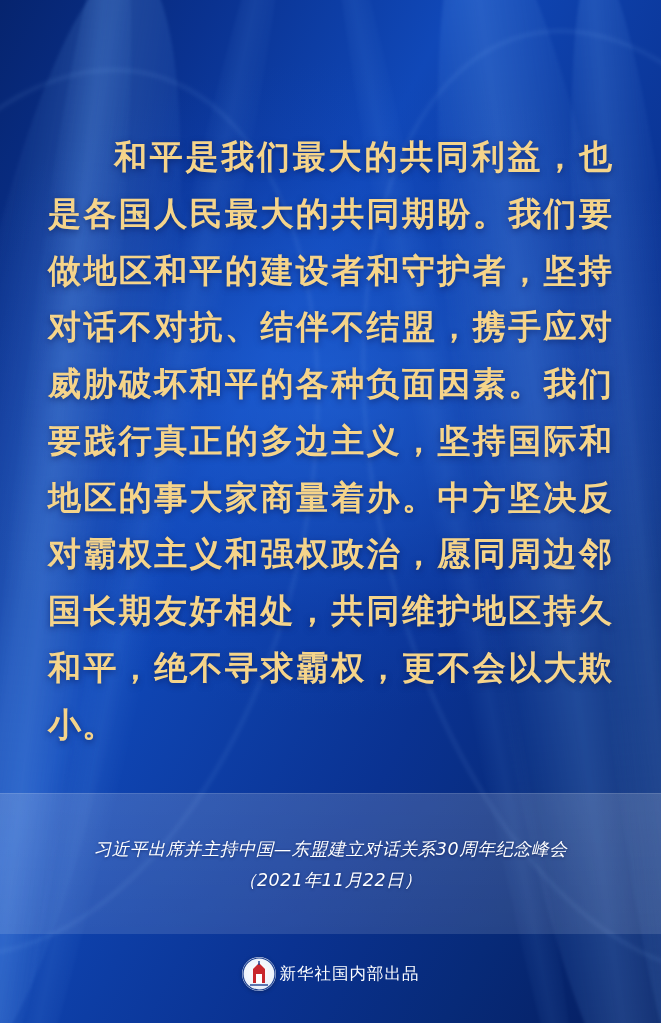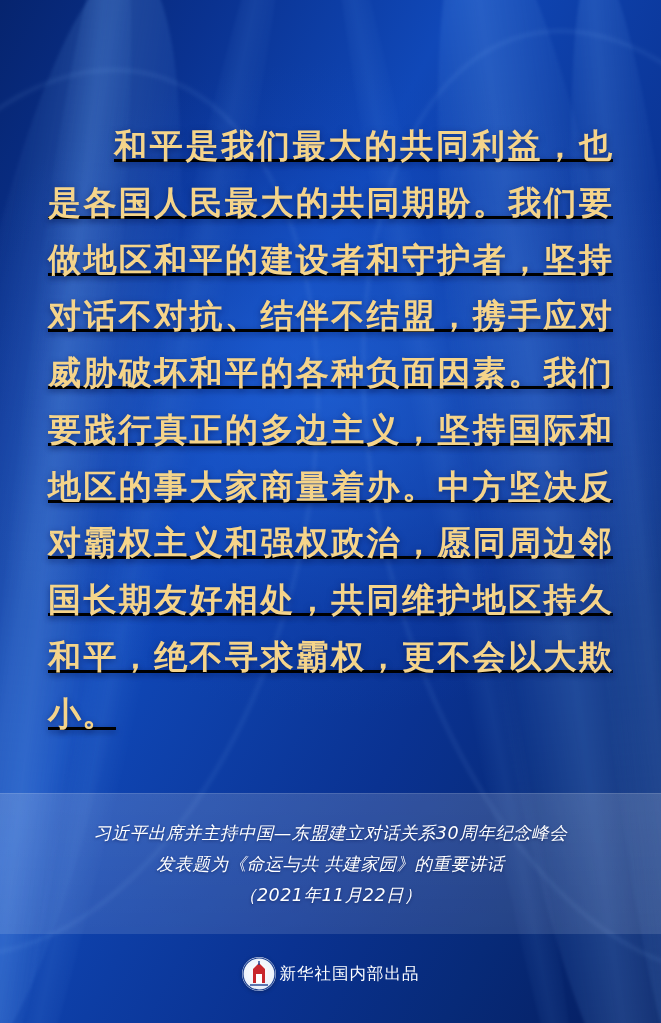--- a/index.html
+++ b/index.html
@@ -36,25 +36,24 @@
     pointer-events: none;
     border-radius: 50%;
     border: 2px solid rgba(150,200,255,0.18);
     filter: blur(2px);
   }
   .ga1 { left: -220px; top: 60px; width: 520px; height: 900px; transform: rotate(14deg); }
   .ga2 { left: 380px; top: 20px; width: 520px; height: 960px; transform: rotate(-14deg); }
 
   .quote-area {
     position: absolute;
-    left: 0; top: 0; right: 0;
+    left: 0; top: 11px; right: 0;
     height: 795px;
     padding: 118px 48px 0 48px;
     box-sizing: border-box;
-    text-decoration: underline;
   }
   .quote-text {
     color: #f5d48a;
     font-family: "DejaVu Serif", "Liberation Serif", serif;
     font-weight: bold;
     font-size: 33px;
     line-height: 1.72;
     letter-spacing: 1px;
     text-align: justify;
     text-indent: 2em;
@@ -125,21 +124,20 @@
   <div class="ribbon rb6"></div>
   <div class="glow-arc ga1"></div>
   <div class="glow-arc ga2"></div>
 
   <div class="quote-area">
     <p class="quote-text">和平是我们最大的共同利益，也是各国人民最大的共同期盼。我们要做地区和平的建设者和守护者，坚持对话不对抗、结伴不结盟，携手应对威胁破坏和平的各种负面因素。我们要践行真正的多边主义，坚持国际和地区的事大家商量着办。中方坚决反对霸权主义和强权政治，愿同周边邻国长期友好相处，共同维护地区持久和平，绝不寻求霸权，更不会以大欺小。</p>
   </div>
 
   <div class="caption-band">
     <div class="caption-line">习近平出席并主持中国—东盟建立对话关系30周年纪念峰会</div>
-    <div class="caption-line">发表题为《命运与共 共建家园》的重要讲话</div>
     <div class="caption-line">（2021年11月22日）</div>
   </div>
 
   <div class="footer">
     <div class="logo">
       <svg width="34" height="34" viewBox="0 0 34 34" aria-hidden="true">
         <circle cx="17" cy="17" r="16" fill="none" stroke="#1c3f8f" stroke-width="1.2"></circle>
         <path d="M17 6 L23 12 L23 26 L11 26 L11 12 Z" fill="#c8262c"></path>
         <rect x="14" y="17" width="6" height="9" fill="#ffffff"></rect>
         <path d="M17 4 L17 8" stroke="#1c3f8f" stroke-width="1.4"></path>

